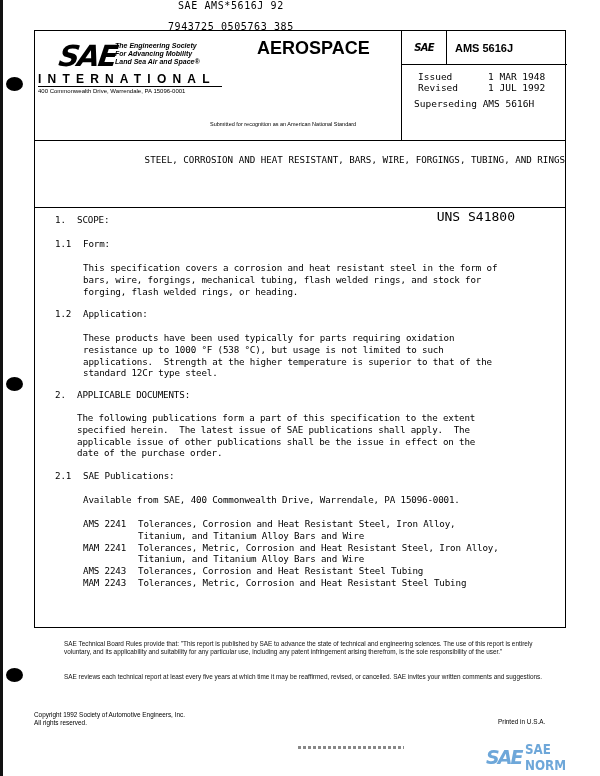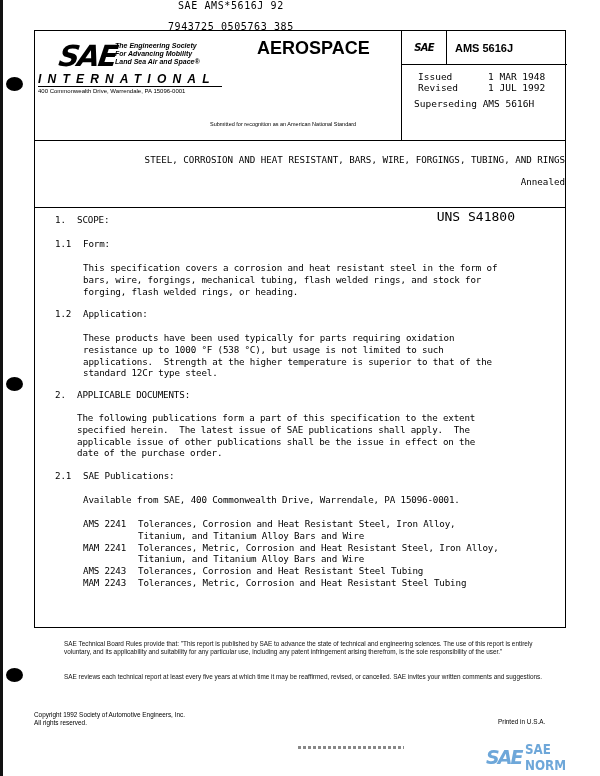--- a/index.html
+++ b/index.html
@@ -30,21 +30,21 @@
   .sae-logo {
     position: absolute; left: 24px; top: 11px;
     font-family: "DejaVu Sans", sans-serif; font-weight: bold; font-style: italic;
     font-size: 29px; letter-spacing: -2px; transform: skewX(-8deg); line-height: 1;
   }
   .logo-tagline {
     position: absolute; left: 80px; top: 11px; font-size: 7px; font-style: italic; font-weight: bold;
     line-height: 8px;
   }
   .logo-intl {
-    position: absolute; left: 3px; top: 42px; font-size: 12px; font-weight: bold; font-style: italic;
+    position: absolute; left: 3px; top: 42px; font-size: 12px; font-weight: bold; 
     letter-spacing: 6.2px; border-bottom: 1.2px solid #000; padding-right: 6px; line-height: 13px;
   }
   .logo-address { position: absolute; left: 3px; top: 57px; font-size: 6px; }
 
   .submitted { position: absolute; left: 175px; top: 90px; font-size: 5.5px; white-space: nowrap; }
 
   .title-block { position: absolute; left: 222px; top: 8px; font-weight: bold; font-size: 18px; line-height: 19.5px; }
 
   .right-col { position: absolute; left: 366px; top: 0; width: 166px; height: 110px; border-left: 1.5px solid #000; }
   .doc-id-row { height: 34px; border-bottom: 1.5px solid #000; display: flex; }
@@ -126,21 +126,20 @@
             <span class="lbl">Revised</span>
             <span>1 JUL 1992</span>
           </div>
         <div class="super">Superseding AMS 5616H</div>
       </div>
     </div>
   </div>
 
   <div class="title-sec">
     <div class="t" style="top:13px">STEEL, CORROSION AND HEAT RESISTANT, BARS, WIRE, FORGINGS, TUBING, AND RINGS</div>
-    <div class="t" style="top:35px">Annealed</div>
     <div class="uns">UNS S41800</div>
   </div>
 
   <div class="body-txt">
     <div class="abs" style="left:20px;top:6px">1.</div>
     <div class="abs" style="left:42px;top:6px">SCOPE:</div>
 
     <div class="abs" style="left:20px;top:30px">1.1</div>
     <div class="abs" style="left:48px;top:30px">Form:</div>
     <div class="abs" style="left:48px;top:54px">This specification covers a corrosion and heat resistant steel in the form of</div>

